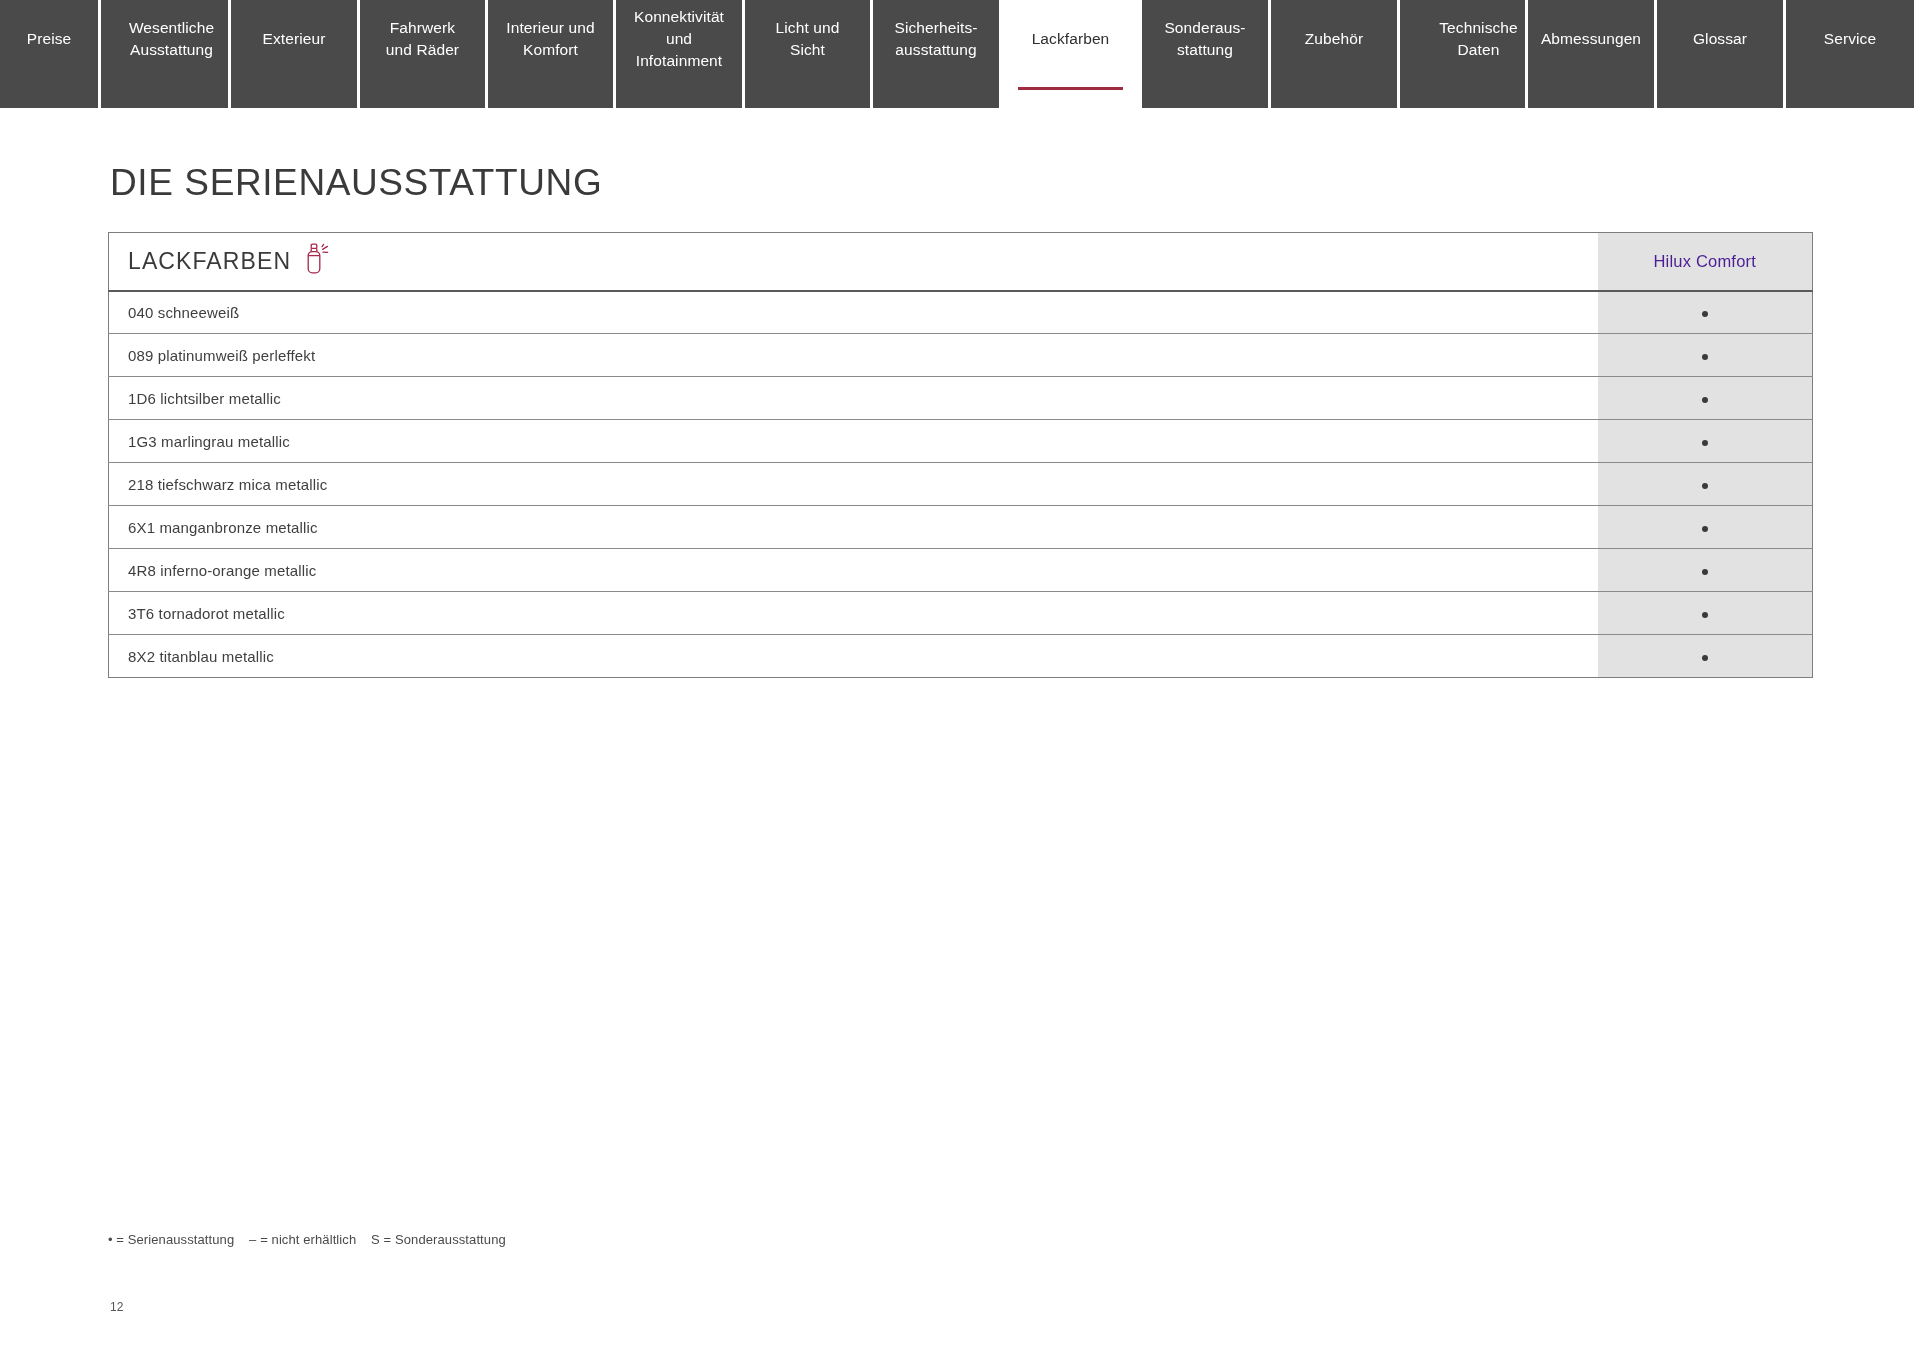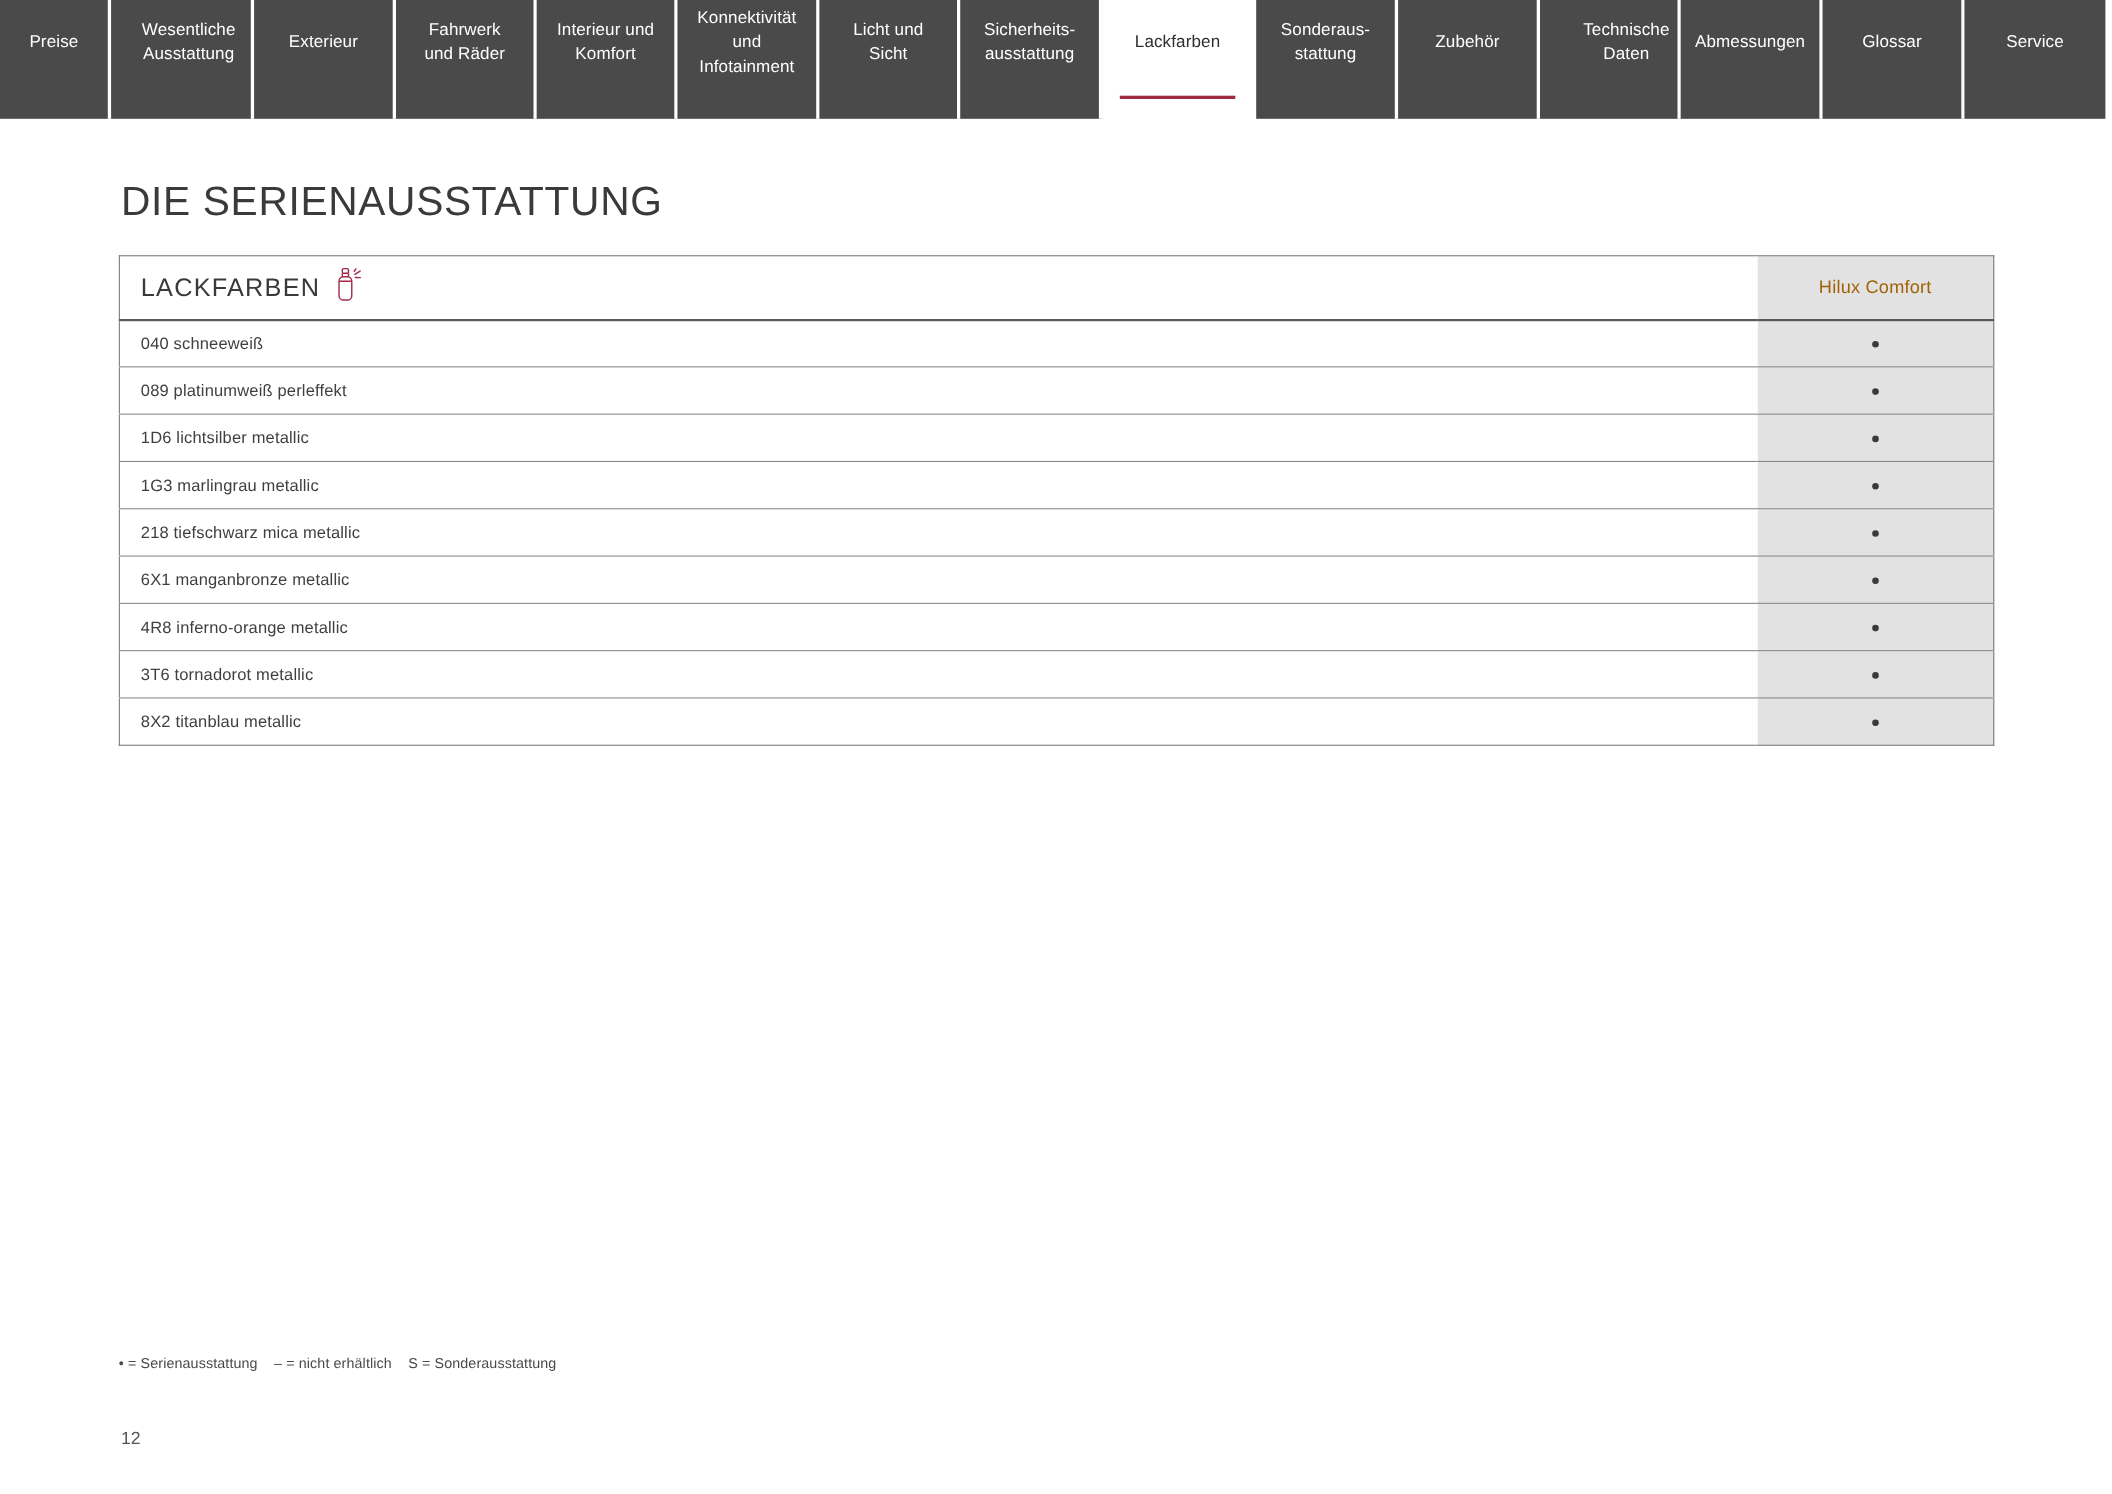--- a/index.html
+++ b/index.html
@@ -99,21 +99,21 @@
   .th-title {
     font-size: 23px;
     font-weight: 300;
     letter-spacing: 1.1px;
     color: #3a3a3a;
   }
   .spray-icon { display: block; }
 
   th.th-value {
     background: #e2e2e2;
-    color: #a16207;
+    color: #4c1d95;
     font-size: 16.5px;
     font-weight: 400;
     text-align: center;
     letter-spacing: .2px;
   }
 
   .spec-table tbody td {
     height: 43px;
     border-top: 1px solid #8a8a8a;
     font-size: 15px;
@@ -148,21 +148,21 @@
     top: 1232px;
     font-size: 13px;
     color: #4a4a4a;
     letter-spacing: .1px;
     white-space: pre;
   }
   .page-num {
     position: absolute;
     left: 110px;
     top: 1300px;
-    font-size: 16px;
+    font-size: 12px;
     color: #555555;
   }
 </style>
 </head>
 <body>
 
 <nav class="nav">
     <div class="nav-tab" style="width: 101px;"><span>Preise</span></div>
     <div class="nav-tab" style="width: 130px; padding-left: 22px;"><span>Wesentliche
 Ausstattung</span></div>

